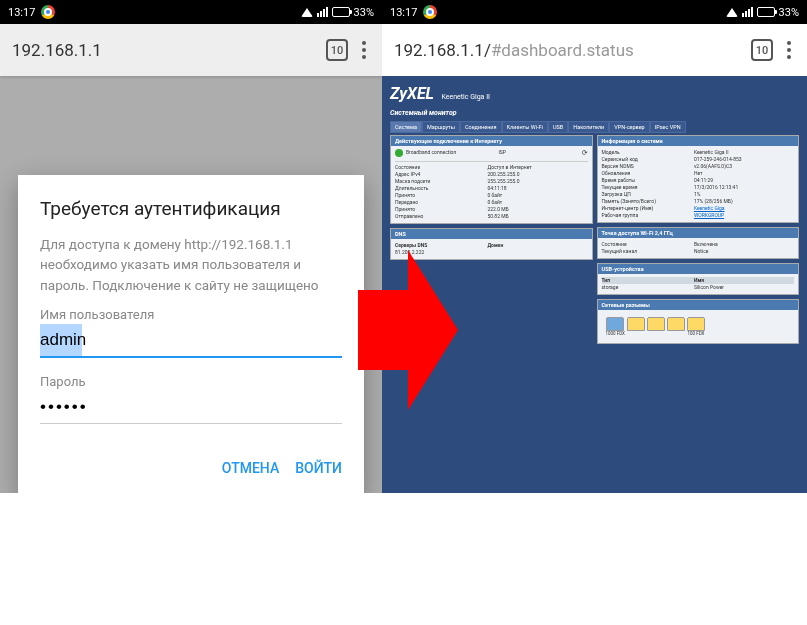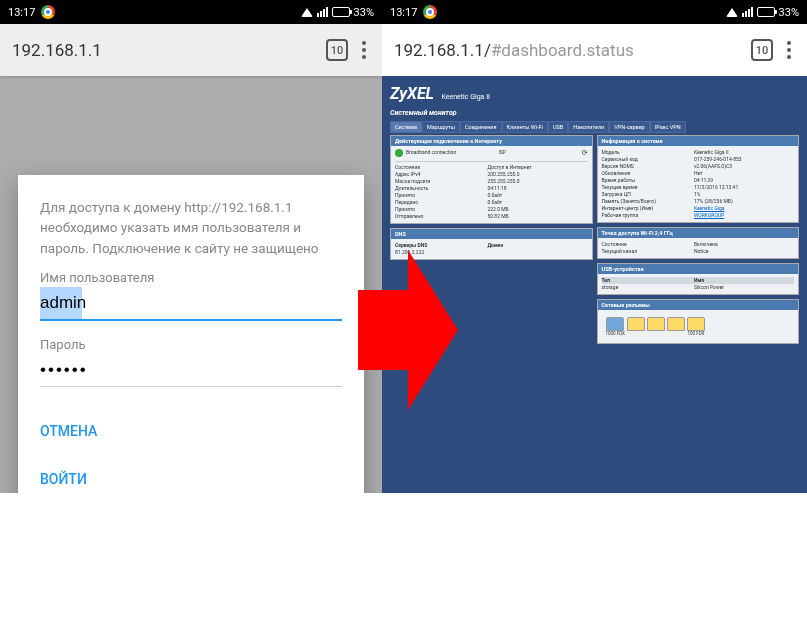--- a/index.html
+++ b/index.html
@@ -109,22 +109,22 @@
     .dialog-title { font-size: 19px; color: #222; margin-bottom: 14px; }
     .dialog-msg { font-size: 13.5px; color: #888; line-height: 1.5; margin-bottom: 12px; }
     .field-label { font-size: 13px; color: #888; margin-top: 6px; margin-bottom: 2px; }
     .field-input {
       width: 100%; border: none; border-bottom: 2px solid #2196f3;
       font-size: 17px; padding: 6px 0; outline: none; background: transparent;
     }
     .field-input.selected { background: linear-gradient(to right, #b3d7ff 42px, transparent 42px); }
     .field-input.pwd { border-bottom: 1px solid #ccc; letter-spacing: 2px; }
     .dialog-actions {
-      display: flex; justify-content: flex-end; gap: 32px;
-      margin-top: 26px; padding: 10px 0; flex-direction: column;
+      display: flex; justify-content: flex-end; gap: 16px;
+      margin-top: 26px; padding: 10px 0;
     }
     .dialog-btn { color: #2196f3; font-size: 14px; font-weight: 500; cursor: pointer; }
 
     
     .router-page {
       position: absolute; top: 76px; left: 0; right: 0; bottom: 0;
       background: #2d4b7c; padding: 8px;
       font-size: 6px;
     }
     .router-logo { color: #fff; font-size: 16px; font-weight: bold; font-style: italic; margin-top: 24px; }
@@ -202,20 +202,21 @@
     <span class="url-text">192.168.1.1</span>
     <span class="tab-count">10</span>
     <span class="menu-dots">
         <span></span>
         <span></span>
         <span></span>
       </span>
   </div>
   <div class="dim-overlay"></div>
   <div class="auth-dialog">
+    <div class="dialog-title">Требуется аутентификация</div>
     <div class="dialog-msg">Для доступа к домену http://192.168.1.1 необходимо указать имя пользователя и пароль. Подключение к сайту не защищено</div>
     <div class="field-label">Имя пользователя</div>
     <input class="field-input selected" value="admin" style="">
     <div class="field-label" style="margin-top:16px;">Пароль</div>
     <input class="field-input pwd" value="••••••" style="">
     <div class="dialog-actions">
       <span class="dialog-btn">ОТМЕНА</span>
       <span class="dialog-btn">ВОЙТИ</span>
     </div>
   </div>

